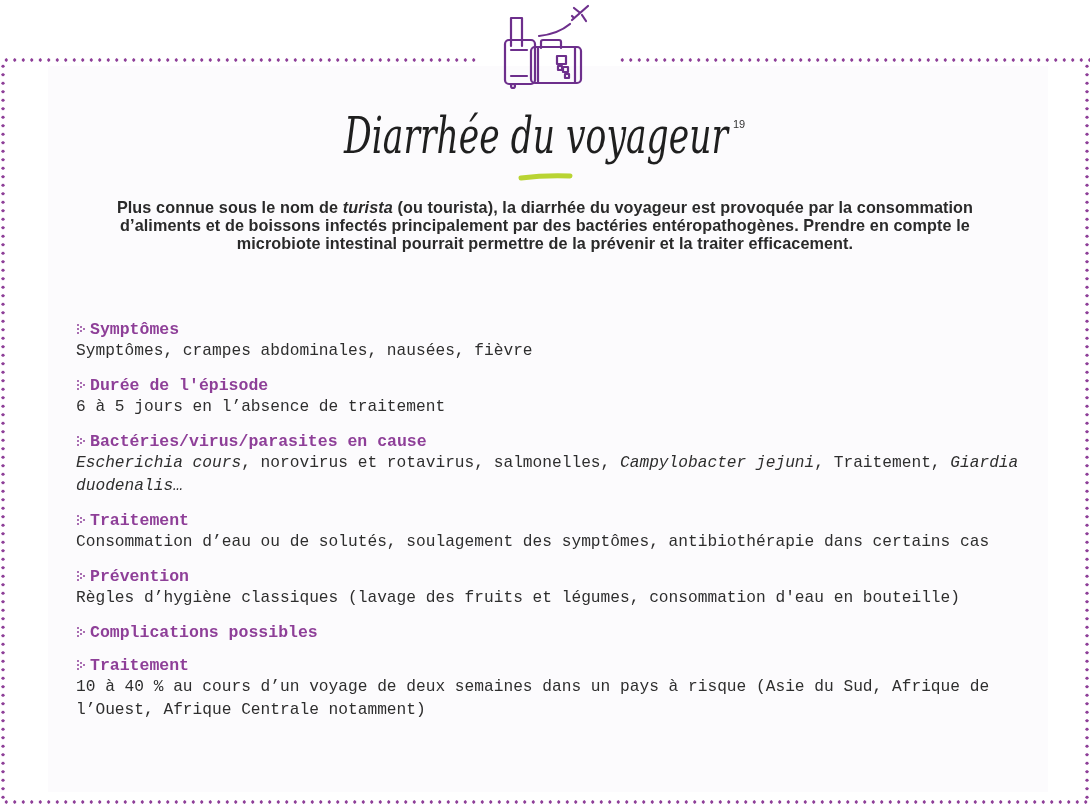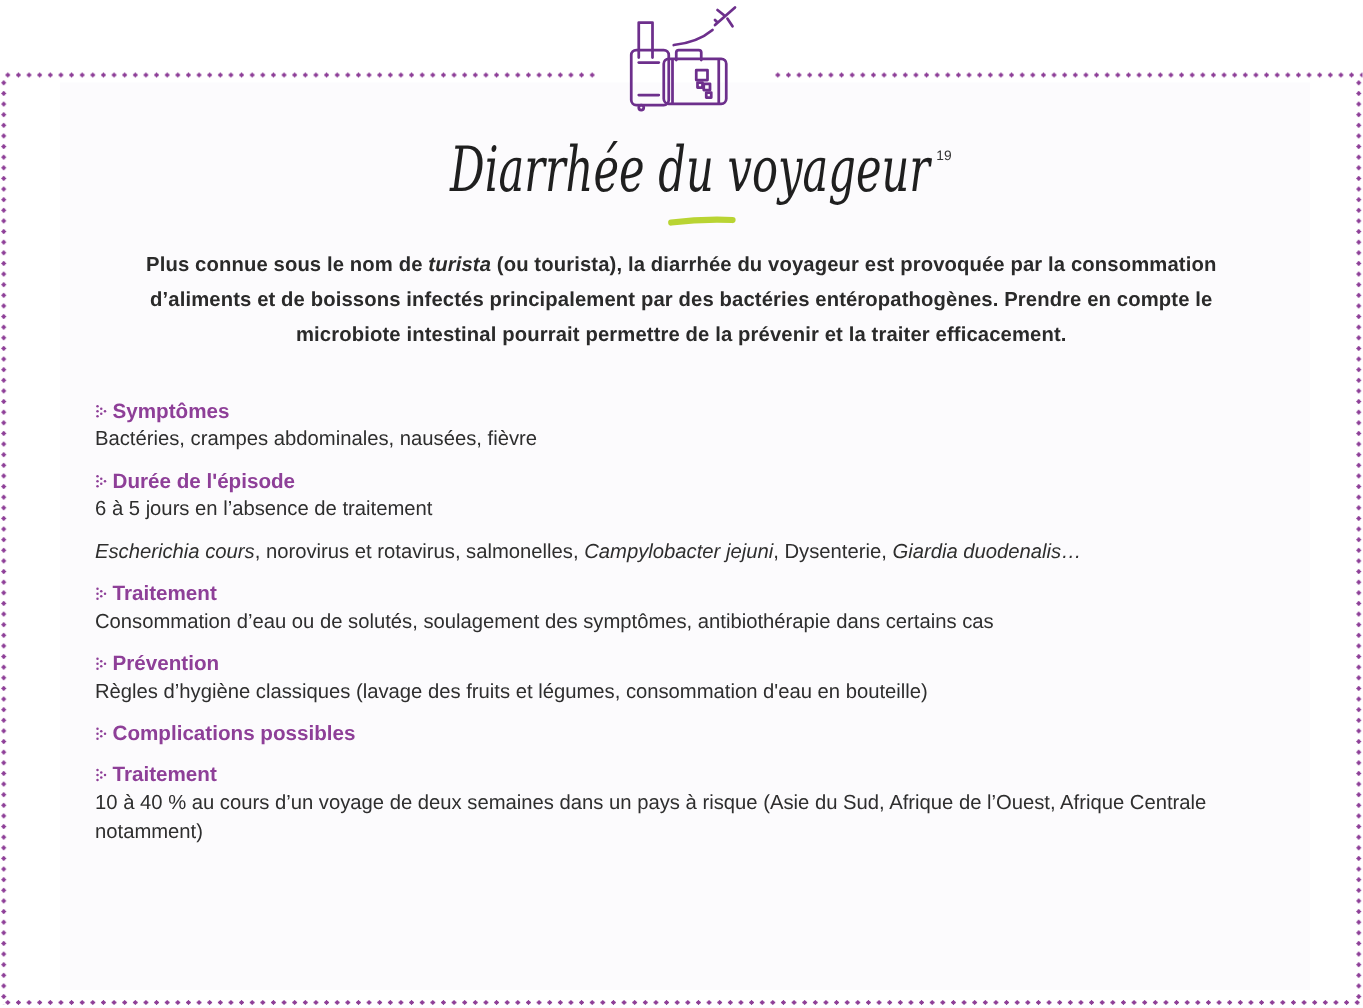--- a/index.html
+++ b/index.html
@@ -19,31 +19,31 @@
     background-image: radial-gradient(circle, #8e3f98 1.6px, transparent 1.8px);
     background-size: 8.5px 4px; background-repeat: repeat-x;
   }
   .dots-v {
     position: absolute; width: 4px;
     background-image: radial-gradient(circle, #8e3f98 1.6px, transparent 1.8px);
     background-size: 4px 8.5px; background-repeat: repeat-y;
   }
   .icon-luggage { position: absolute; left: 500px; top: 2px; width: 92px; height: 88px; }
 
-  .title-wrap { position: absolute; left: 346px; top: 95px; width: 430px; height: 100px; }
+  .title-wrap { position: absolute; left: 330px; top: 95px; width: 430px; height: 100px; }
   .title-wrap svg { width: 430px; height: 100px; }
 
   .intro {
     position: absolute; left: 100px; top: 198px; width: 890px;
-    text-align: center; font-weight: bold; font-size: 16.2px; line-height: 28px;
+    text-align: center; font-weight: bold; font-size: 16.2px; line-height: 18px;
     color: #2a2a2a; letter-spacing: 0.1px;
   }
   .intro em { font-style: italic; }
 
-  .sections { position: absolute; left: 76px; top: 318px; width: 960px; }
+  .sections { position: absolute; left: 76px; top: 318px; width: 960px; font-family: Liberation Mono, monospace; }
   .section { margin-bottom: 11px; }
   .sec-head {
     display: flex; align-items: center; height: 22px;
     color: #8e3f98; font-weight: bold; font-size: 16.5px;
   }
   .bullet { width: 10px; height: 12px; margin-right: 4px; flex: none; }
   .sec-body { font-size: 16.2px; line-height: 23px; color: #2e2e2e; }
   .sec-body em { font-style: italic; }
 </style>
 </head>
@@ -99,40 +99,53 @@
             <circle cx="2" cy="2" r="1"></circle>
             <circle cx="2" cy="6" r="1"></circle>
             <circle cx="2" cy="10" r="1"></circle>
             <circle cx="5" cy="4" r="1"></circle>
             <circle cx="5" cy="8" r="1"></circle>
             <circle cx="8" cy="6" r="1"></circle>
           </g>
         </svg>
         <span>Symptômes</span>
       </div>
-    <div class="sec-body"><span>Bactéries, crampes abdominales, nausées, fièvre</span></div>
+    <div class="sec-body"><span>Symptômes, crampes abdominales, nausées, fièvre</span></div>
   </div>
   <div class="section">
     <div class="sec-head">
         <svg class="bullet" viewBox="0 0 10 12">
           <g fill="#8e3f98">
             <circle cx="2" cy="2" r="1"></circle>
             <circle cx="2" cy="6" r="1"></circle>
             <circle cx="2" cy="10" r="1"></circle>
             <circle cx="5" cy="4" r="1"></circle>
             <circle cx="5" cy="8" r="1"></circle>
             <circle cx="8" cy="6" r="1"></circle>
           </g>
         </svg>
         <span>Durée de l'épisode</span>
       </div>
     <div class="sec-body"><span>6 à 5 jours en l’absence de traitement</span></div>
   </div>
   <div class="section">
-    <div class="sec-body"><em>Escherichia cours</em><span>, norovirus et rotavirus, salmonelles, </span><em>Campylobacter jejuni</em><span>, Dysenterie, </span><em>Giardia duodenalis…</em></div>
+    <div class="sec-head">
+        <svg class="bullet" viewBox="0 0 10 12">
+          <g fill="#8e3f98">
+            <circle cx="2" cy="2" r="1"></circle>
+            <circle cx="2" cy="6" r="1"></circle>
+            <circle cx="2" cy="10" r="1"></circle>
+            <circle cx="5" cy="4" r="1"></circle>
+            <circle cx="5" cy="8" r="1"></circle>
+            <circle cx="8" cy="6" r="1"></circle>
+          </g>
+        </svg>
+        <span>Bactéries/virus/parasites en cause</span>
+      </div>
+    <div class="sec-body"><em>Escherichia cours</em><span>, norovirus et rotavirus, salmonelles, </span><em>Campylobacter jejuni</em><span>, Traitement, </span><em>Giardia duodenalis…</em></div>
   </div>
   <div class="section">
     <div class="sec-head">
         <svg class="bullet" viewBox="0 0 10 12">
           <g fill="#8e3f98">
             <circle cx="2" cy="2" r="1"></circle>
             <circle cx="2" cy="6" r="1"></circle>
             <circle cx="2" cy="10" r="1"></circle>
             <circle cx="5" cy="4" r="1"></circle>
             <circle cx="5" cy="8" r="1"></circle>

